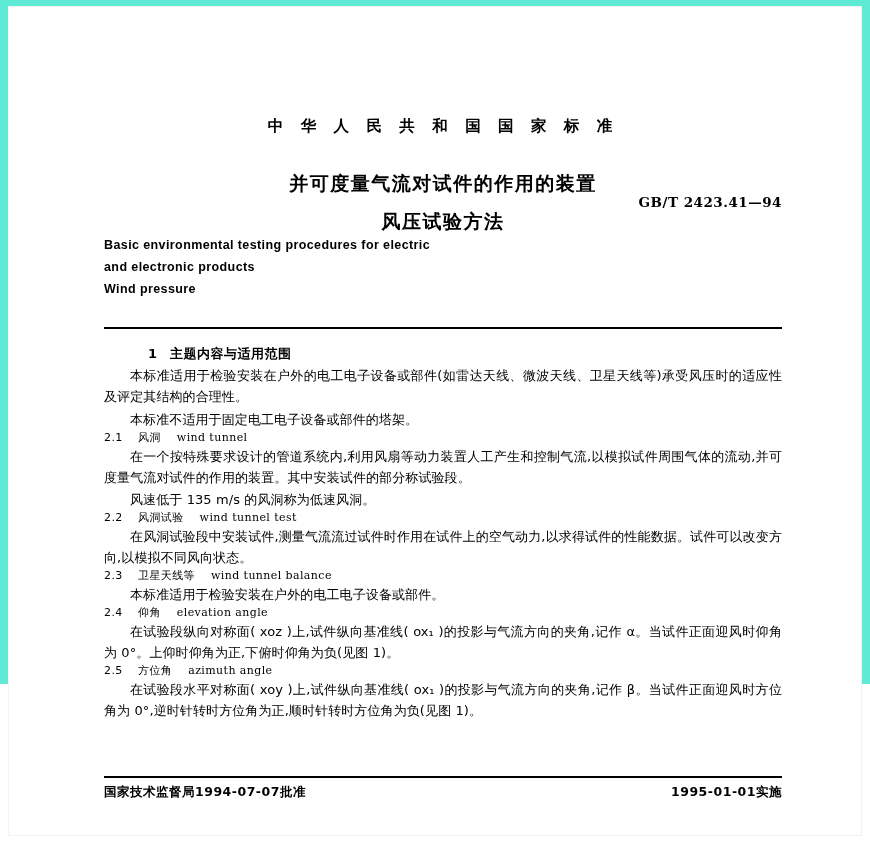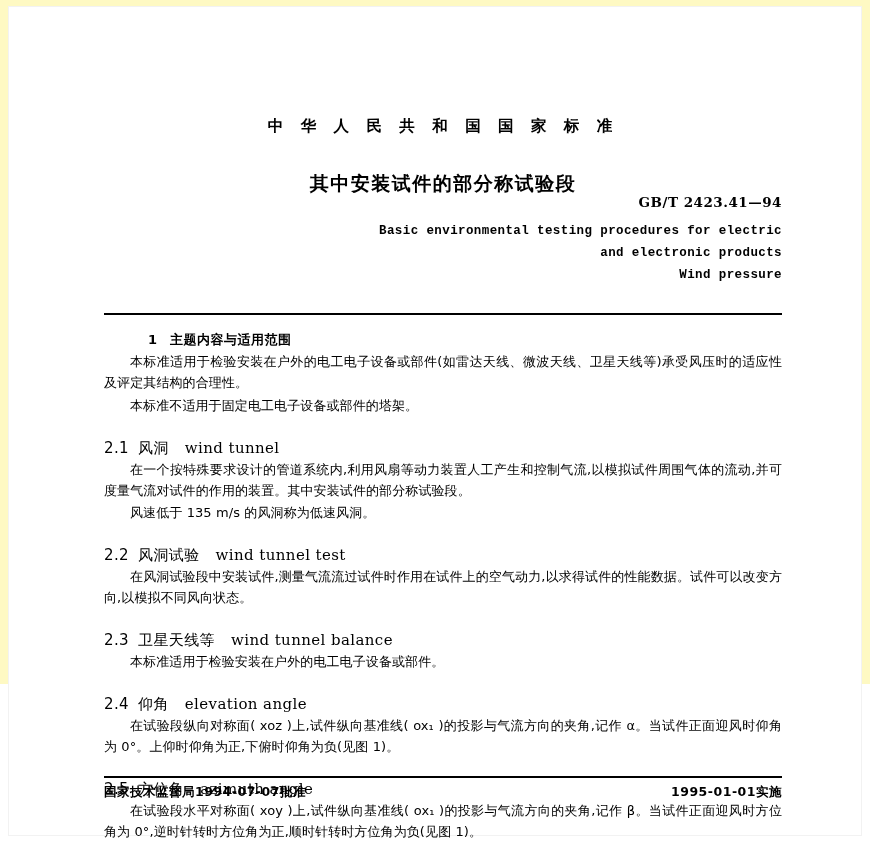--- a/index.html
+++ b/index.html
@@ -13,21 +13,21 @@
     font-family: "DejaVu Sans", "Liberation Sans", sans-serif;
     color: #000000;
     position: relative;
     overflow: hidden;
   }
   .page {
     position: absolute;
     left: 0; top: 0;
     width: 870px;
     height: 684px;
-    background: #fef9c3;
+    background: #5eead4;
   }
   
   .scan-frame {
     position: absolute;
     left: 8px; top: 6px;
     width: 854px; height: 830px;
     background: #ffffff;
     box-shadow: inset 0 0 0 1px #f2f2f2;
   }
   .content {
@@ -61,26 +61,25 @@
   .std-number {
     position: absolute;
     right: 0;
     top: 188px;
     font-size: 13.5px;
     font-family: "DejaVu Serif", "Liberation Serif", serif;
     letter-spacing: 0.5px;
     font-weight: bold;
   }
   .eng-title {
-    text-align: right;
-    font-family: Liberation Mono, monospace;
+    text-align: left;
+    font-family: Liberation Sans, sans-serif;
     font-weight: bold;
     font-size: 12.5px;
     letter-spacing: 0.4px;
-    margin-top: 24px;
     line-height: 1.75;
   }
   .rule-top {
     border-top: 2.2px solid #000;
     margin-top: 26px;
   }
   .section-head {
     font-size: 13px;
     font-weight: bold;
     margin-top: 16px;
@@ -93,22 +92,22 @@
   }
   .para {
     font-size: 13px;
     line-height: 1.62;
     text-align: justify;
     margin-top: 2px;
     text-indent: 26px;
     letter-spacing: 0.1px;
   }
   .term-head {
-    font-size: 15px;
-    margin-top: 23px;
+    font-size: 11px;
+    margin-top: 0;
     letter-spacing: 0.4px;
   }
   .term-head .tnum {
     display: inline-block;
     width: 34px;
   }
   .term-head .tcn {
     margin-right: 16px;
   }
   .term-head .ten {
@@ -142,22 +141,23 @@
 </head>
 <body>
 
 <div class="page">
   <div class="scan-frame">
 
     <div class="content">
 
       <div class="national-std-title">中 华 人 民 共 和 国 国 家 标 准</div>
 
-      <div class="main-title">其中安装试件的部分称试验段</div>
-
+      <div class="main-title">并可度量气流对试件的作用的装置</div>
+
+      <div class="sub-title">风压试验方法</div>
 
       <div class="std-number">GB/T 2423.41—94</div>
 
       <div class="eng-title">
         <div>Basic environmental testing procedures for electric</div>
         <div>and electronic products</div>
         <div>Wind pressure</div>
       </div>
 
       <div class="rule-top"></div>

